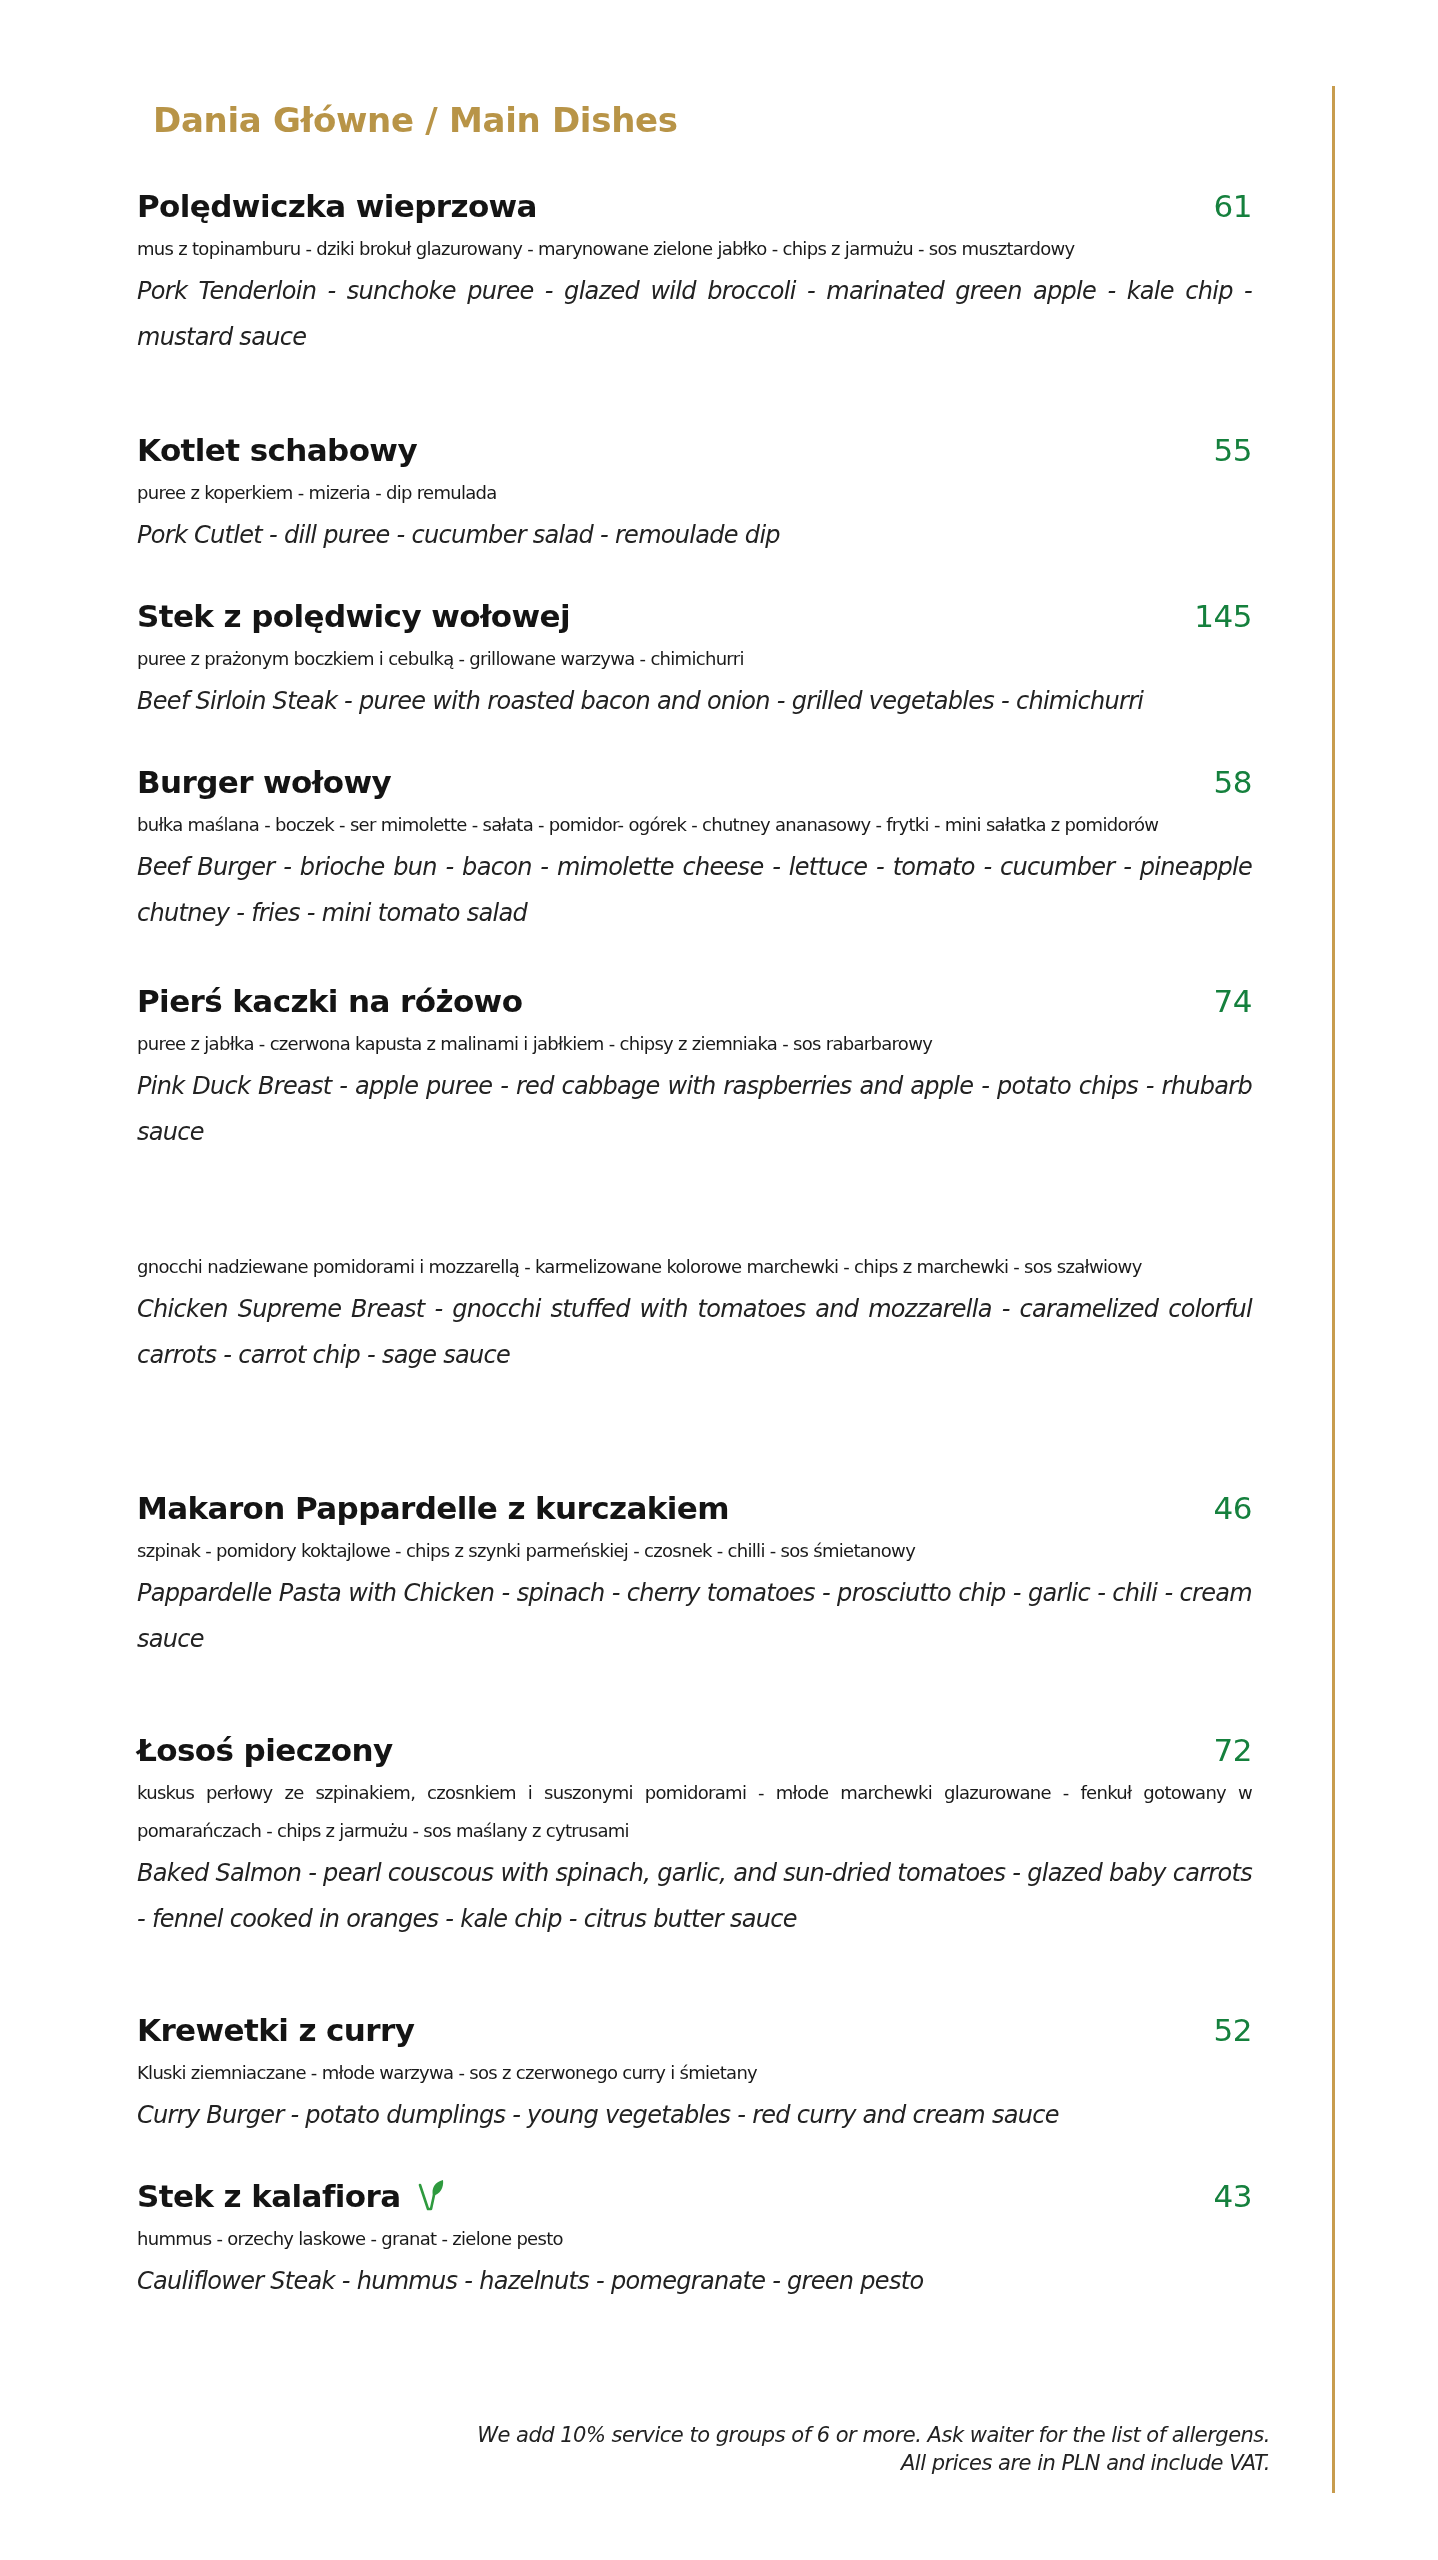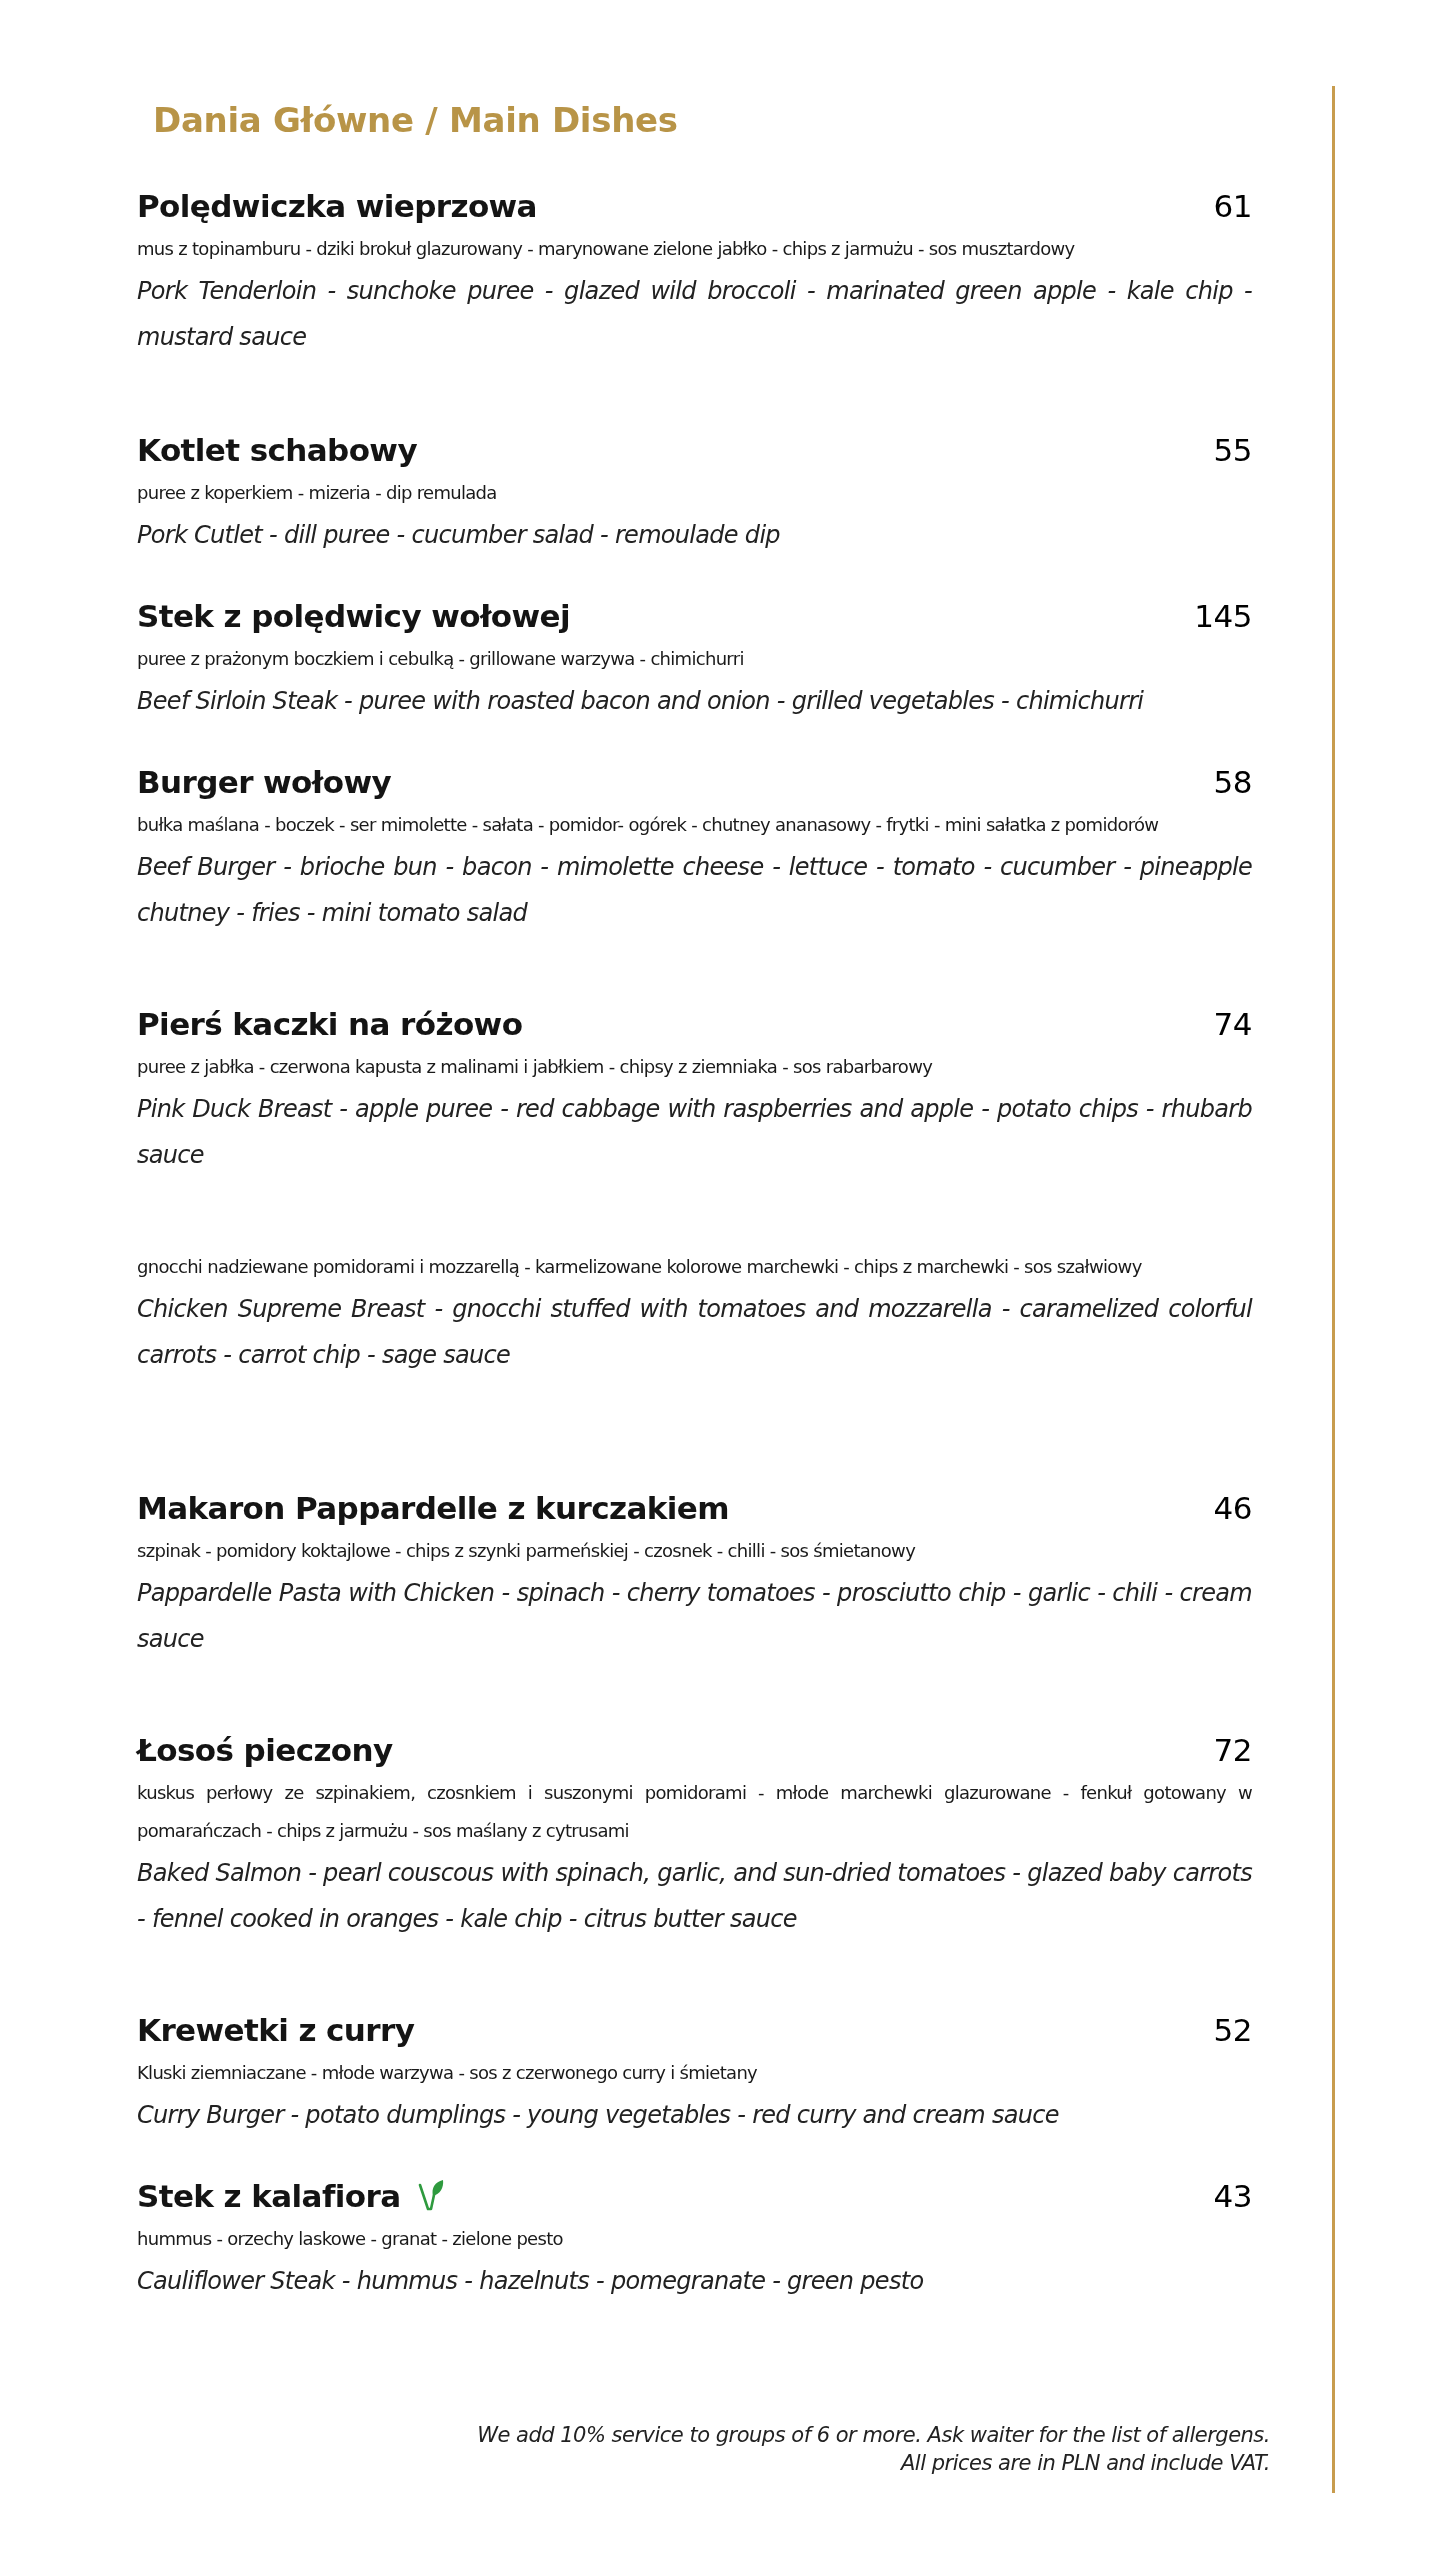--- a/index.html
+++ b/index.html
@@ -18,21 +18,21 @@
     font-size: 34px; font-weight: bold; color: #b89447; letter-spacing: -0.3px;
     margin: 16px;
   }
   .menu-list { position: absolute; left: 137px; top: 188px; width: 1115px; }
   .dish { position: absolute; left: 0; width: 1115px; }
   .dish-head { display: flex; justify-content: space-between; align-items: baseline; height: 42px; gap: 20px; }
   .dish-name {
     font-size: 31px; font-weight: bold; color: #141414; letter-spacing: -0.6px;
     display: flex; align-items: center;
   }
-  .dish-price { font-size: 31px; color: #000000; font-weight: normal; letter-spacing: -0.5px; }
+  .dish-price { font-size: 31px; color: #15803d; font-weight: normal; letter-spacing: -0.5px; }
   .dish-desc-pl {
     font-size: 18px; line-height: 38px; color: #1a1a1a; text-align: justify;
     letter-spacing: -0.7px; margin: 0; font-weight: normal;
   }
   .dish-desc-en {
     font-size: 24px; line-height: 46px; color: #222; font-style: italic; text-align: justify;
     letter-spacing: -0.7px; margin: 0;
   }
   .veg-icon { display: inline-block; width: 28px; height: 34px; margin-left: 16px; }
   .footer {
@@ -80,21 +80,21 @@
 
     <div class="dish" style="top:576px">
       <div class="dish-head">
         <span class="dish-name">Burger wołowy</span>
         <span class="dish-price">58</span>
       </div>
       <p class="dish-desc-pl">bułka maślana - boczek - ser mimolette - sałata - pomidor- ogórek - chutney ananasowy - frytki - mini sałatka z pomidorów</p>
       <p class="dish-desc-en">Beef Burger - brioche bun - bacon - mimolette cheese - lettuce - tomato - cucumber - pineapple chutney - fries - mini tomato salad</p>
     </div>
 
-    <div class="dish" style="top:818px">
+    <div class="dish" style="top:795px">
       <div class="dish-head">
         <span class="dish-name">Pierś kaczki na różowo</span>
         <span class="dish-price">74</span>
       </div>
       <p class="dish-desc-pl">puree z jabłka - czerwona kapusta z malinami i jabłkiem - chipsy z ziemniaka - sos rabarbarowy</p>
       <p class="dish-desc-en">Pink Duck Breast - apple puree - red cabbage with raspberries and apple - potato chips - rhubarb sauce</p>
     </div>
 
     <div class="dish" style="top:1060px">
       <p class="dish-desc-pl">gnocchi nadziewane pomidorami i mozzarellą - karmelizowane kolorowe marchewki - chips z marchewki - sos szałwiowy</p>

